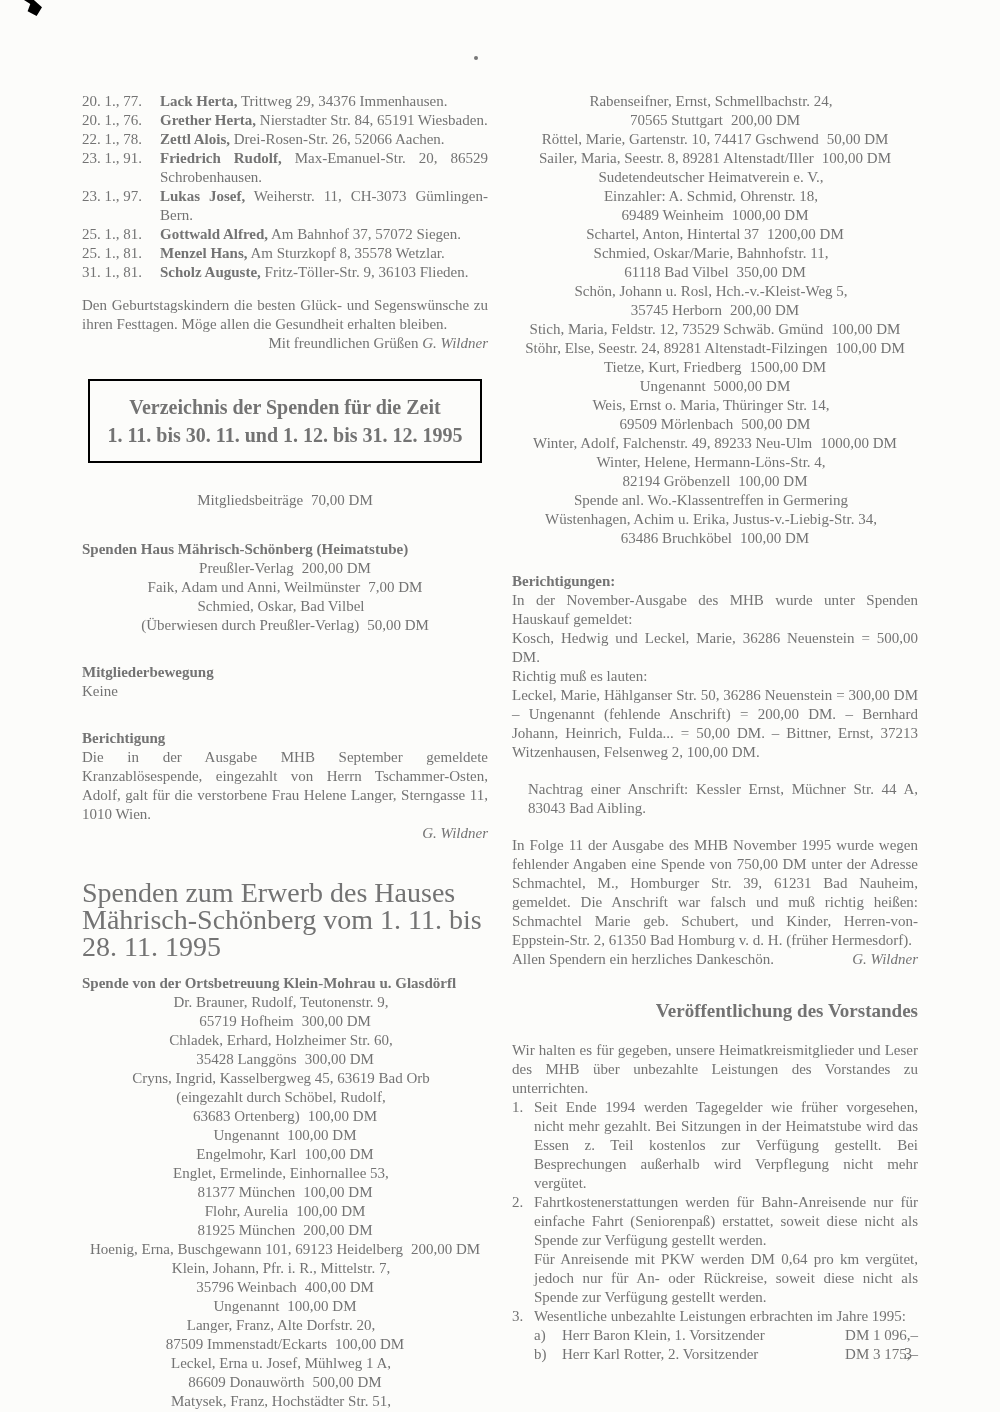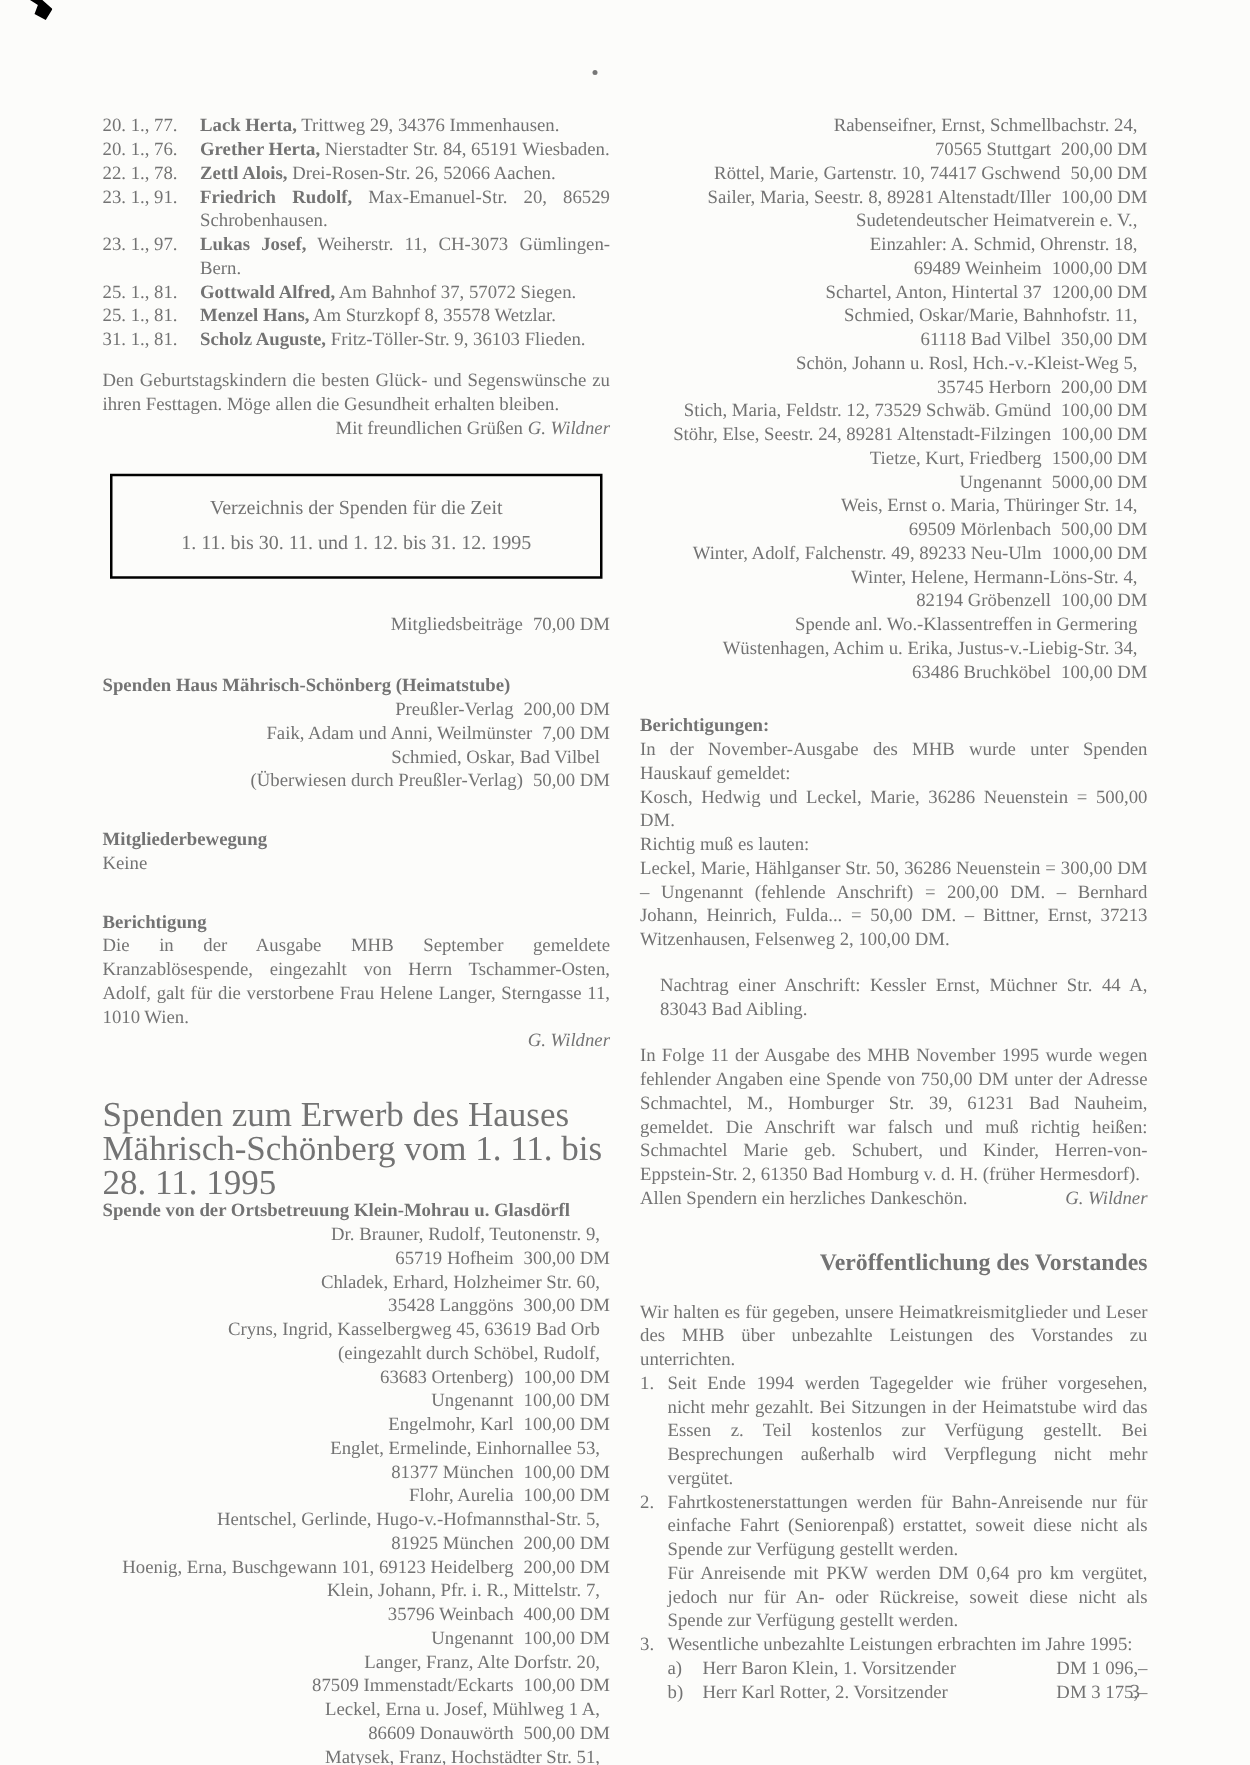--- a/index.html
+++ b/index.html
@@ -35,37 +35,37 @@
 
   .greeting { margin-top:14px; text-align:justify; }
   .closing { text-align:right; }
   .italic { font-style:italic; }
 
   .spenden-box {
     margin:26px 6px 0 6px;
     border:2px solid #000;
     padding:12px 6px;
     text-align:center;
-    font-weight:normal; font-size:16px; line-height:28px;
-  }
-
-  .money-row { display:flex; justify-content:flex-end; }
+    font-weight:bold; font-size:20px; line-height:28px;
+  }
+
+  .money-row { display:flex; justify-content:center; }
   .money-amount { white-space:nowrap; margin-left:8px; }
 
   .fee-row { margin-top:28px; }
   .sec-head { margin-top:28px; font-weight:bold; }
   .sec-head-tight { margin-top:30px; font-weight:bold; }
   .para { text-align:justify; }
   .sig-right { text-align:right; font-style:italic; }
 
   .big-center-head {
     margin-top:36px; text-align:left;
     font-weight:normal; font-size:28px; line-height:27px;
   }
-  .erwerb-sub { font-weight:bold; }
+  .erwerb-sub { margin-top:14px; font-weight:bold; }
 
   .ber-head { margin-top:24px; font-weight:bold; }
   .nachtrag { margin-top:18px; text-align:justify;margin-left:16px; }
   .folge { margin-top:18px; text-align:justify;font-family:Liberation Serif, serif; }
   .danke-row { display:flex; justify-content:space-between; }
 
   .vorstand-head {
     margin-top:30px; text-align:right;
     font-weight:bold; font-size:19px; line-height:24px;
   }
@@ -246,24 +246,20 @@
           <div class="money-row">
             <span>81377 München</span>
             <span class="money-amount">100,00 DM</span>
           </div>
 
           <div class="money-row">
             <span>Flohr, Aurelia</span>
             <span class="money-amount">100,00 DM</span>
           </div>
 
-          <div class="money-row">
-            <span>Hentschel, Gerlinde, Hugo-v.-Hofmannsthal-Str. 5,</span>
-            <span class="money-amount"></span>
-          </div>
 
           <div class="money-row">
             <span>81925 München</span>
             <span class="money-amount">200,00 DM</span>
           </div>
 
           <div class="money-row">
             <span>Hoenig, Erna, Buschgewann 101, 69123 Heidelberg</span>
             <span class="money-amount">200,00 DM</span>
           </div>

